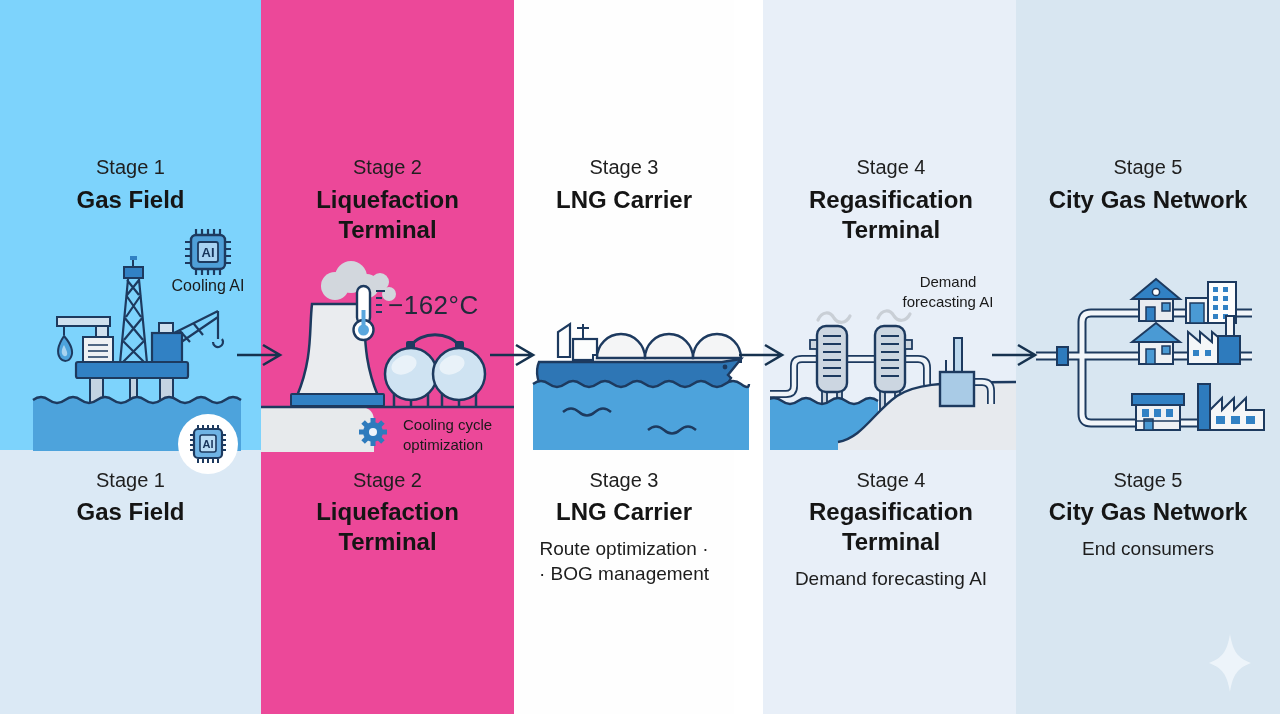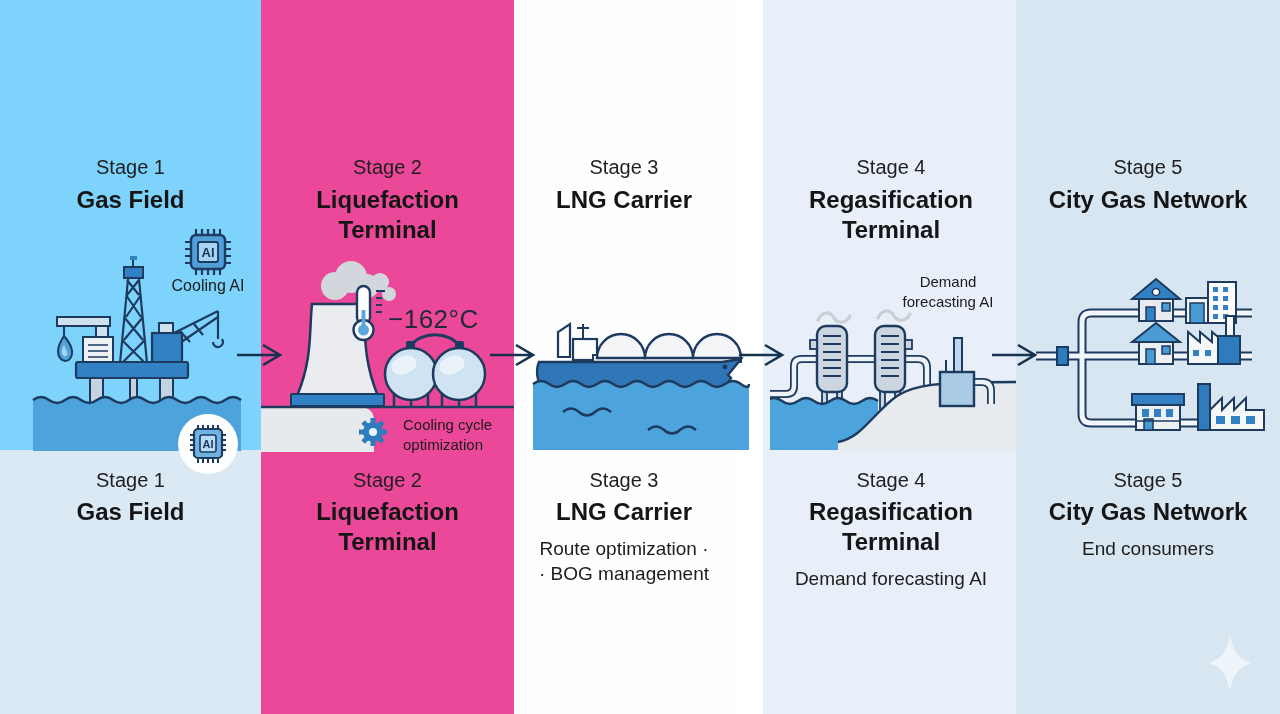--- a/index.html
+++ b/index.html
@@ -171,21 +171,21 @@
           <rect x="-2.5" y="-14" width="5" height="6" transform="rotate(180)"></rect>
           <rect x="-2.5" y="-14" width="5" height="6" transform="rotate(225)"></rect>
           <rect x="-2.5" y="-14" width="5" height="6" transform="rotate(270)"></rect>
           <rect x="-2.5" y="-14" width="5" height="6" transform="rotate(315)"></rect>
         </g>
         <circle r="10" fill="#2e7bbd"></circle>
         <circle r="4" fill="#eef4fa"></circle>
       </g>
     </svg>
 
-    <div class="ann" id="temp-label" style="left:127px;top:304px;">−162°C</div>
+    <div class="ann" id="temp-label" style="left:127px;top:290px;">−162°C</div>
     <div class="ann" id="cooling-label" style="left:142px;top:415px;width:112px;">Cooling cycle optimization</div>
 
     <div class="caption">
       <div class="stage-label">Stage 2</div>
       <div class="stage-title">Liquefaction Terminal</div>
     </div>
   </div>
 
   <div class="col" id="col3">
     <div class="header">

